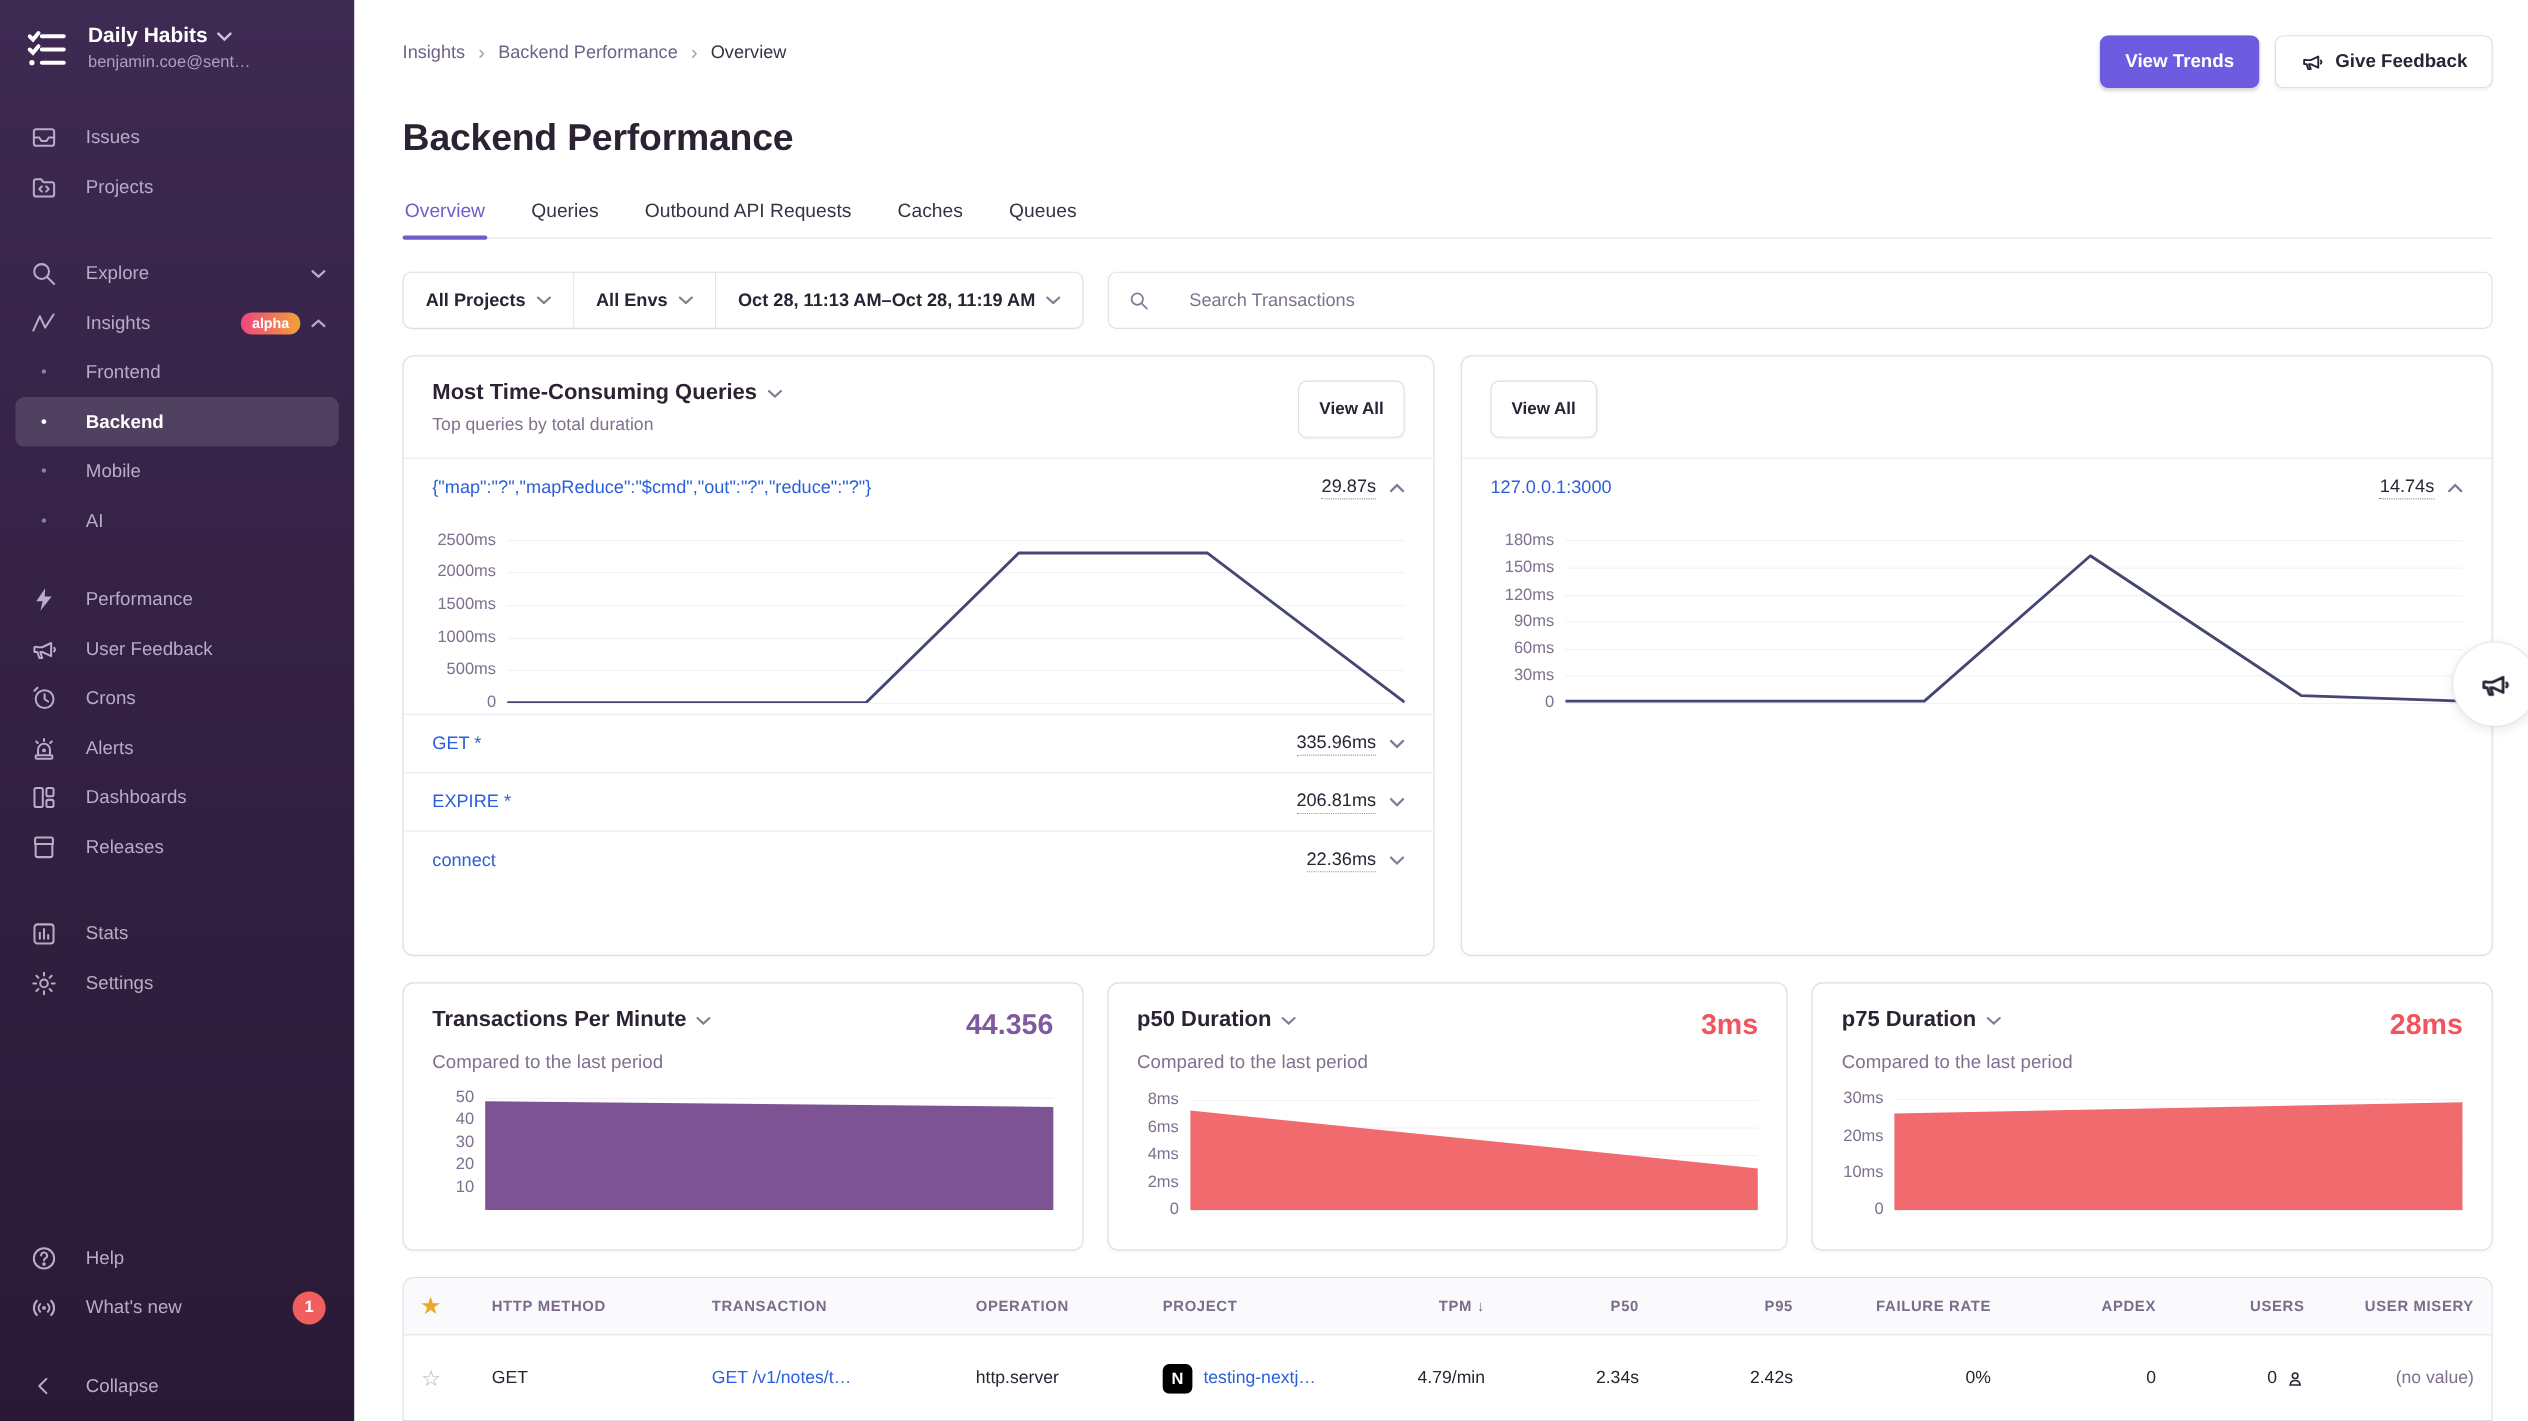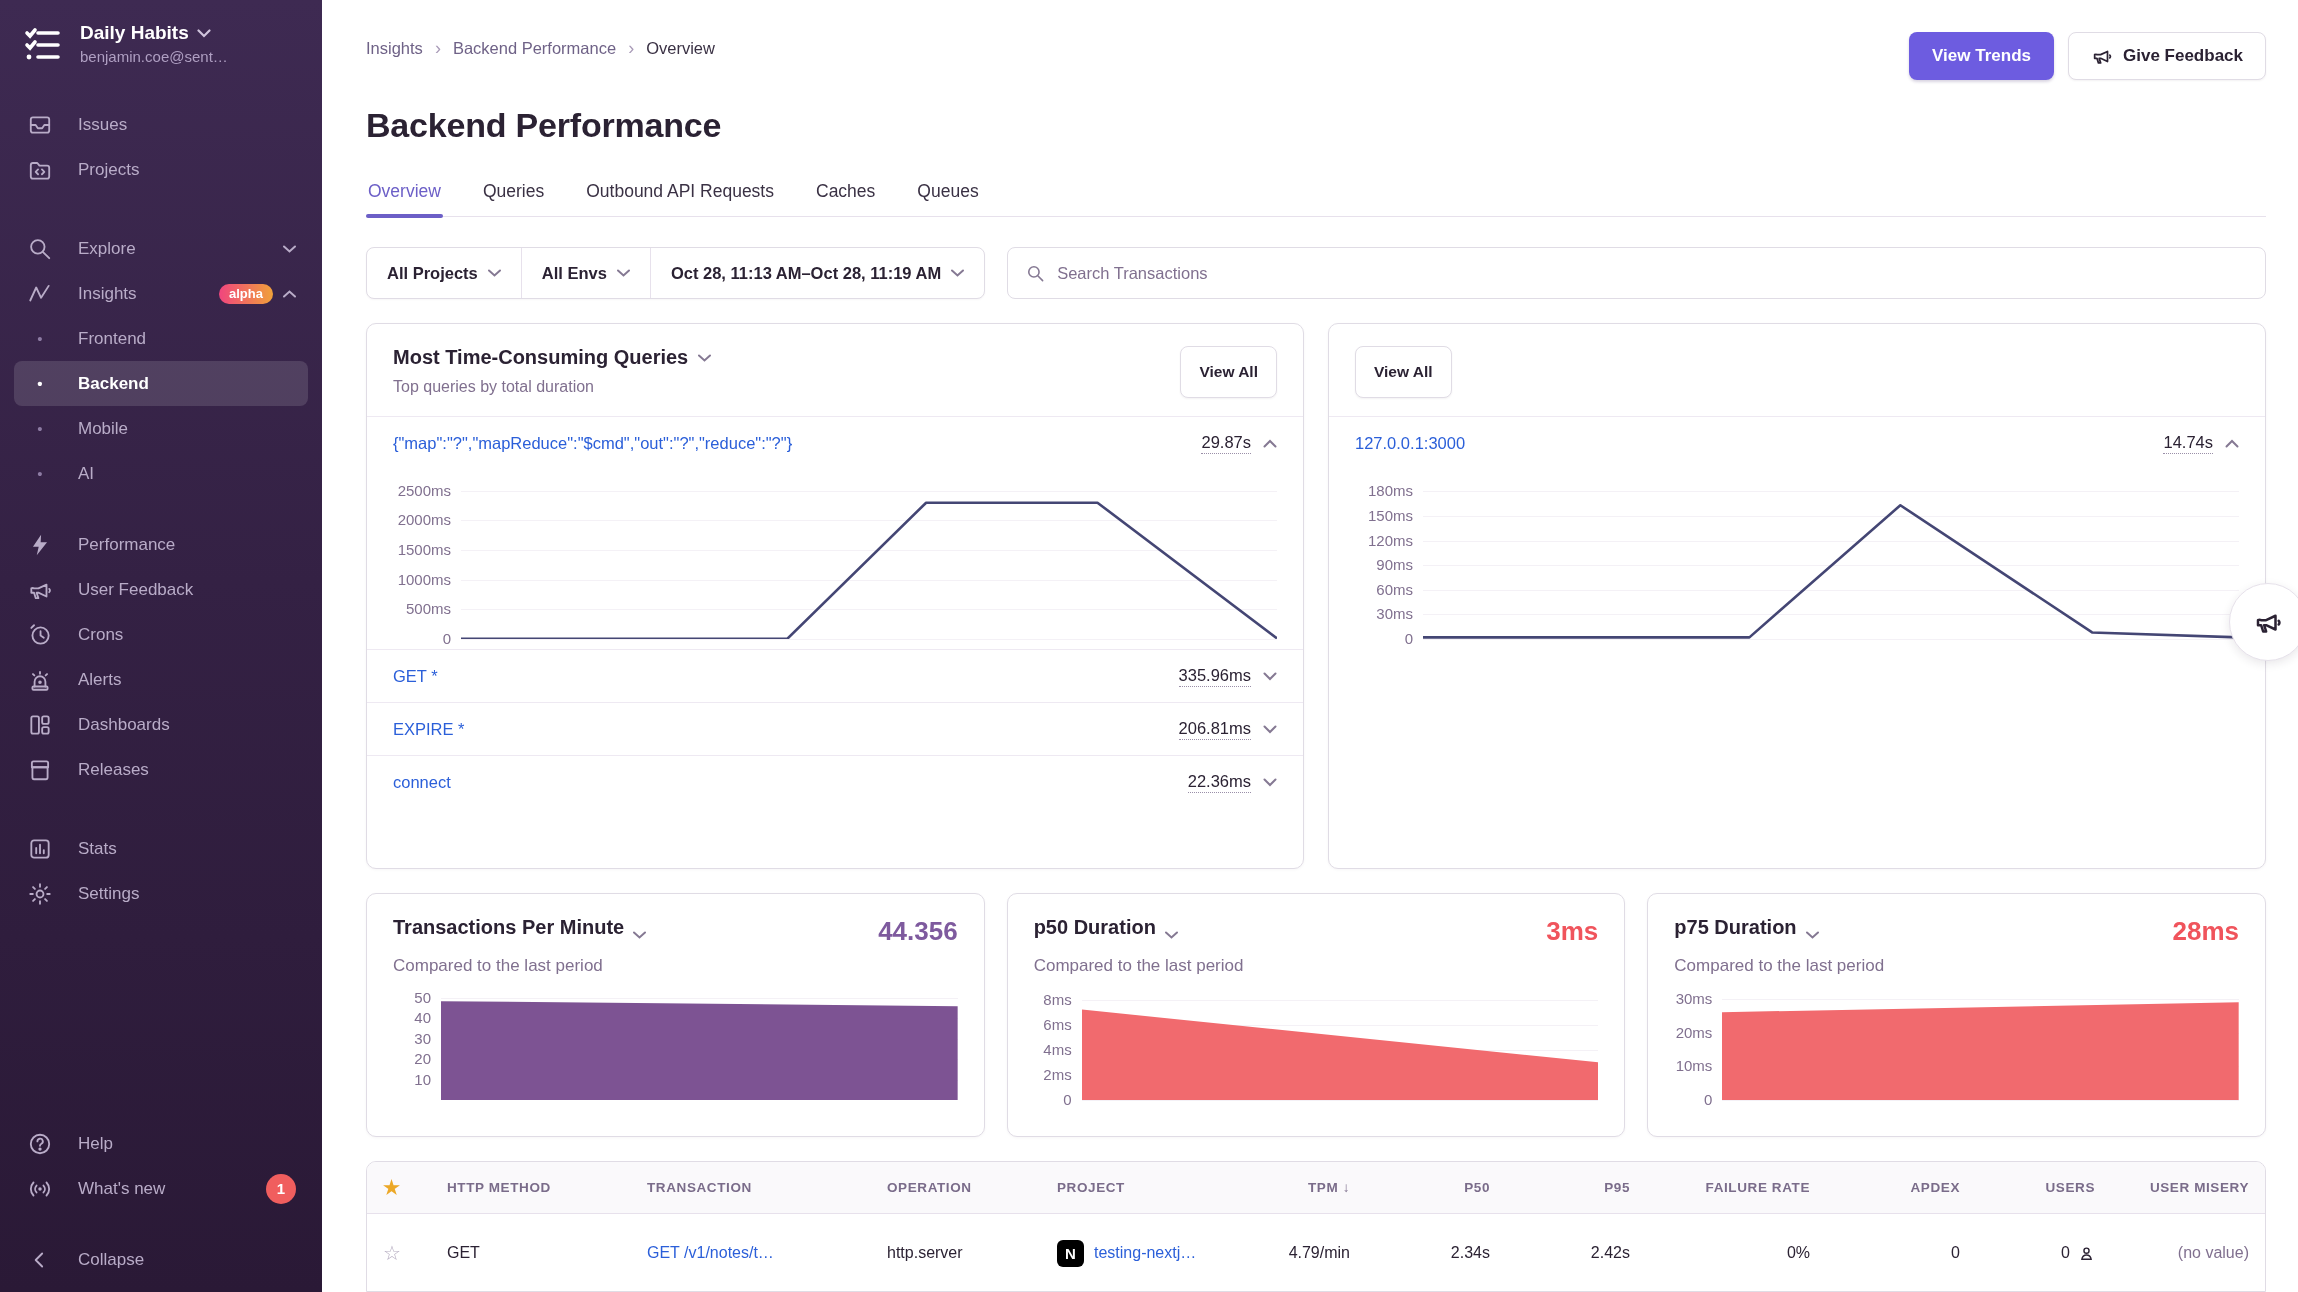--- a/index.html
+++ b/index.html
@@ -45,21 +45,21 @@
   .tabs { display:flex; gap:38px; margin-top:32px; border-bottom:1px solid #e7e1ec; }
   .tab { font-size:17.5px; color:#3a3144; padding:4px 2px 14px; cursor:pointer; position:relative; }
   .tab.active { color:#6c5fc7; font-weight:500; }
   .tab.active::after { content:""; position:absolute; left:0; right:0; bottom:-2px; height:4px; border-radius:3px; background:#6c5fc7; }
 
   .filter-row { display:flex; gap:22px; margin-top:30px; }
   .filter-group { display:flex; align-items:stretch; border:1px solid #e0dce5; border-radius:8px; background:#fff; box-shadow:0 1px 2px rgba(43,34,51,0.04); }
   .filter-seg { display:flex; align-items:center; gap:10px; padding:0 20px; font-size:16.5px; font-weight:600; color:#2b2233; cursor:pointer; height:50px;justify-content:flex-end; }
   .filter-seg + .filter-seg { border-left:1px solid #e7e1ec; }
   .searchbox { flex:1; border:1px solid #e0dce5; border-radius:8px; display:flex; align-items:center; gap:12px; padding:0 18px; height:52px; background:#fff; }
-  .searchbox input { border:none; outline:none; flex:1; font-size:16.5px; font-family:"Liberation Sans",sans-serif; color:#2b2233; background:transparent; }
+  .searchbox input { border:none; outline:none; flex:1; font-size:16.5px; font-family:"Liberation Sans",sans-serif; color:#2b2233; background:transparent;margin-left:24px; }
   .searchbox input::placeholder { color:#80708f; }
 
   
   .panels { display:grid; grid-template-columns:1fr 1fr; gap:24px; margin-top:24px; }
   .panel { border:1px solid #e0dce5; border-radius:10px; background:#fff; height:546px; overflow:hidden; box-shadow:0 1px 3px rgba(43,34,51,0.04); display:flex; flex-direction:column; }
   .panel-head { display:flex; justify-content:space-between; align-items:flex-start; padding:22px 26px 0; }
   .panel-title { font-size:20px; font-weight:700; color:#2b2233; display:flex; align-items:center; gap:10px; cursor:pointer; }
   .panel-sub { font-size:16px; color:#80708f; margin-top:9px; }
   .btn-viewall { height:52px; padding:0 18px; font-size:15.5px; }
   .panel-divider { border-top:1px solid #eee9f2; margin-top:18px; }
@@ -79,21 +79,21 @@
   .big-chart { height:176px; }
   .big-chart .plot, .big-chart .gutter { height:160px; }
   .tick-label { position:absolute; right:10px; font-size:15px; color:#80708f; line-height:18px; white-space:nowrap; }
   .gridline { position:absolute; left:0; right:0; height:1px; background:#f4f1f6; }
   .plot-svg { position:absolute; inset:0; width:100%; height:100%; }
 
   
   .cards { display:grid; grid-template-columns:repeat(3,1fr); gap:22px; margin-top:24px; }
   .card { border:1px solid #e0dce5; border-radius:10px; background:#fff; height:244px; padding:22px 26px 0 18px; box-shadow:0 1px 3px rgba(43,34,51,0.04); }
   .card-top { display:flex; justify-content:space-between; align-items:flex-start; padding-left:8px; }
-  .card-title { font-size:20px; font-weight:700; color:#2b2233; display:flex; align-items:flex-end; gap:9px; cursor:pointer; }
+  .card-title { font-size:20px; font-weight:700; color:#2b2233; display:flex; align-items:center; gap:9px; cursor:pointer; }
   .card-value { font-size:26px; font-weight:600; }
   .card-value.purple { color:#7e5a9e; }
   .card-value.red { color:#f0545c; }
   .card-sub { font-size:17px; color:#80708f; margin-top:9px; padding-left:8px; }
   .card-chart { margin-top:16px; height:118px; padding:0 0 0 0; display:flex; }
   .card-chart .gutter { width:56px; height:108px; position:relative; }
   .card-chart .plot { flex:1; height:108px; position:relative; }
 
   
   .table { margin-top:24px; border:1px solid #e0dce5; border-radius:10px 10px 0 0; overflow:hidden; background:#fff; }

